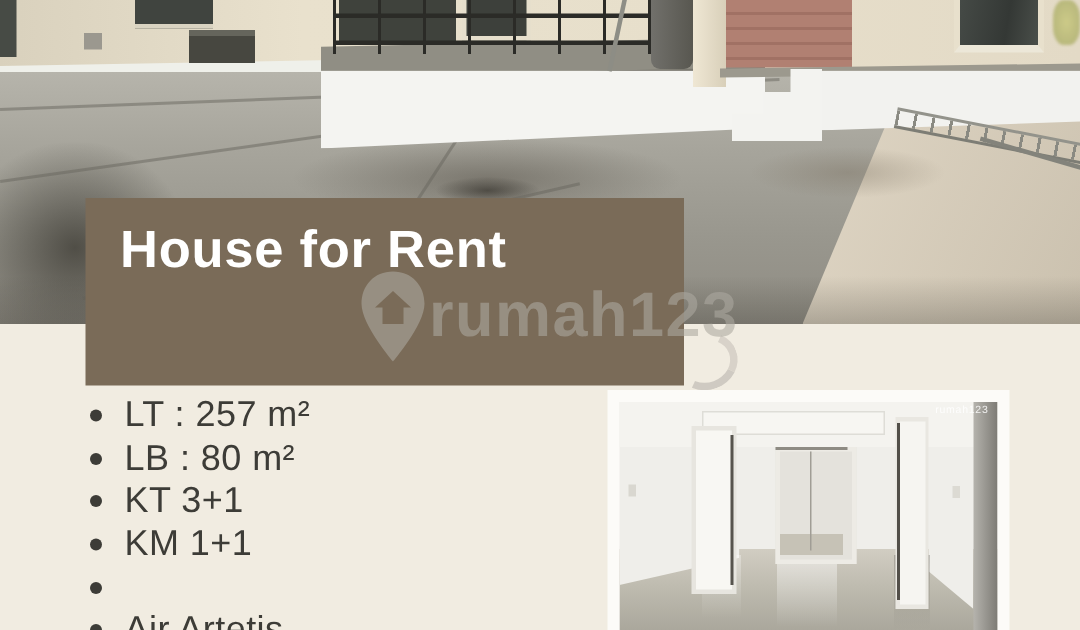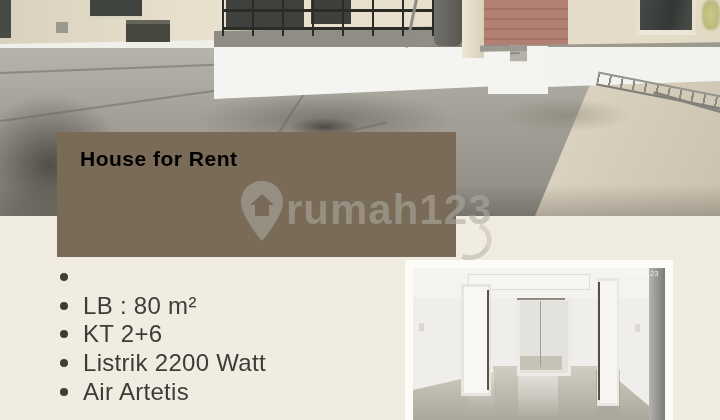--- a/index.html
+++ b/index.html
@@ -66,21 +66,21 @@
   .ext-foliage{left:702px;top:0;width:18px;height:30px;border-radius:40%;
     background:radial-gradient(#c9c87e,#a8aa6a);opacity:.85;filter:blur(1px);}
   .ext-ladder{left:596px;top:84px;width:132px;height:10px;transform:rotate(11deg);
     border-top:2px solid #93938b;border-bottom:2px solid #7d7d75;
     background:repeating-linear-gradient(90deg,#8a8a82 0 2px,rgba(0,0,0,0) 2px 12px);}
   .ext-ladder2{left:652px;top:102px;width:80px;height:3px;background:#83837b;transform:rotate(16deg);}
 
   
   .banner{left:57px;top:132px;width:399px;height:125px;background:#7a6b58;z-index:2;}
   .banner-title{position:relative;z-index:4;margin:15px 0 0 23px;
-    font-size:21px;font-weight:700;letter-spacing:.5px;color:#000000;}
+    font-size:35px;font-weight:700;letter-spacing:.5px;color:#ffffff;}
   .banner-subtitle{position:relative;z-index:4;margin:2px 0 0 23px;
     font-size:42px;font-weight:800;letter-spacing:.5px;color:#f9f4e4;}
 
   
   .wm{color:rgba(173,168,160,.58);z-index:3;}
   .wm-pin{left:238px;top:180px;width:48px;height:62px;}
   .wm-text{left:286px;top:186px;font-size:42px;font-weight:700;letter-spacing:1px;}
   .wm-swoosh{left:450px;top:222px;width:32px;height:28px;border:5px solid rgba(0,0,0,0);
     border-bottom-color:rgba(186,181,173,.6);border-right-color:rgba(186,181,173,.45);
     border-radius:50%;transform:rotate(-20deg);}
@@ -170,32 +170,36 @@
     <path fill="currentColor" fill-rule="evenodd" d="M24 1 C11.3 1 3 10.5 3 22.5 C3 36.5 24 61 24 61 S45 36.5 45 22.5 C45 10.5 36.7 1 24 1 Z
          M24 14 L12 25 L17 25 L17 36 L31 36 L31 25 L36 25 Z"></path>
   </svg>
 </div>
 <div class="abs wm wm-text">rumah123</div>
 <div class="abs wm-swoosh"></div>
 
 <ul class="abs details">
   <li>
       <span class="dot"></span>
+      <span>LT : 257 m²</span>
     </li>
   <li>
       <span class="dot"></span>
       <span>LB : 80 m²</span>
     </li>
   <li>
       <span class="dot"></span>
-      <span>KT 2+6</span>
-    </li>
-  <li>
-      <span class="dot"></span>
-      <span>Listrik 2200 Watt</span>
+      <span>KT 3+1</span>
+    </li>
+  <li>
+      <span class="dot"></span>
+      <span>KM 1+1</span>
+    </li>
+  <li>
+      <span class="dot"></span>
     </li>
   <li>
       <span class="dot"></span>
       <span>Air Artetis</span>
     </li>
 </ul>
 
 <div class="abs interior-frame">
   <div class="interior-room">
     <div class="abs int-ceiling"></div>

